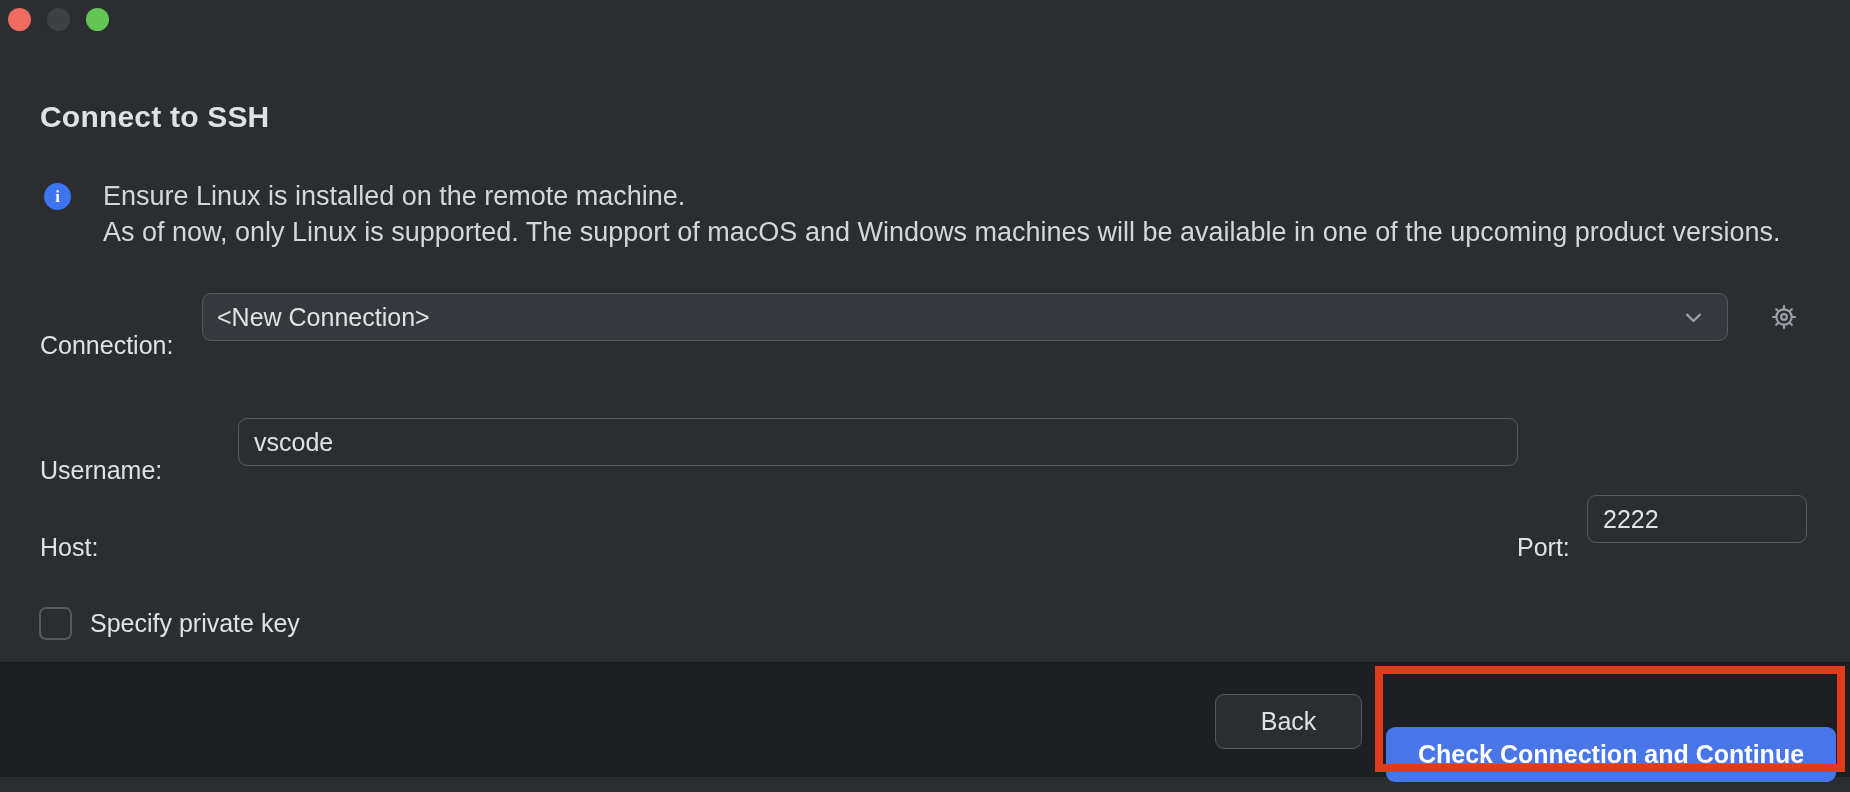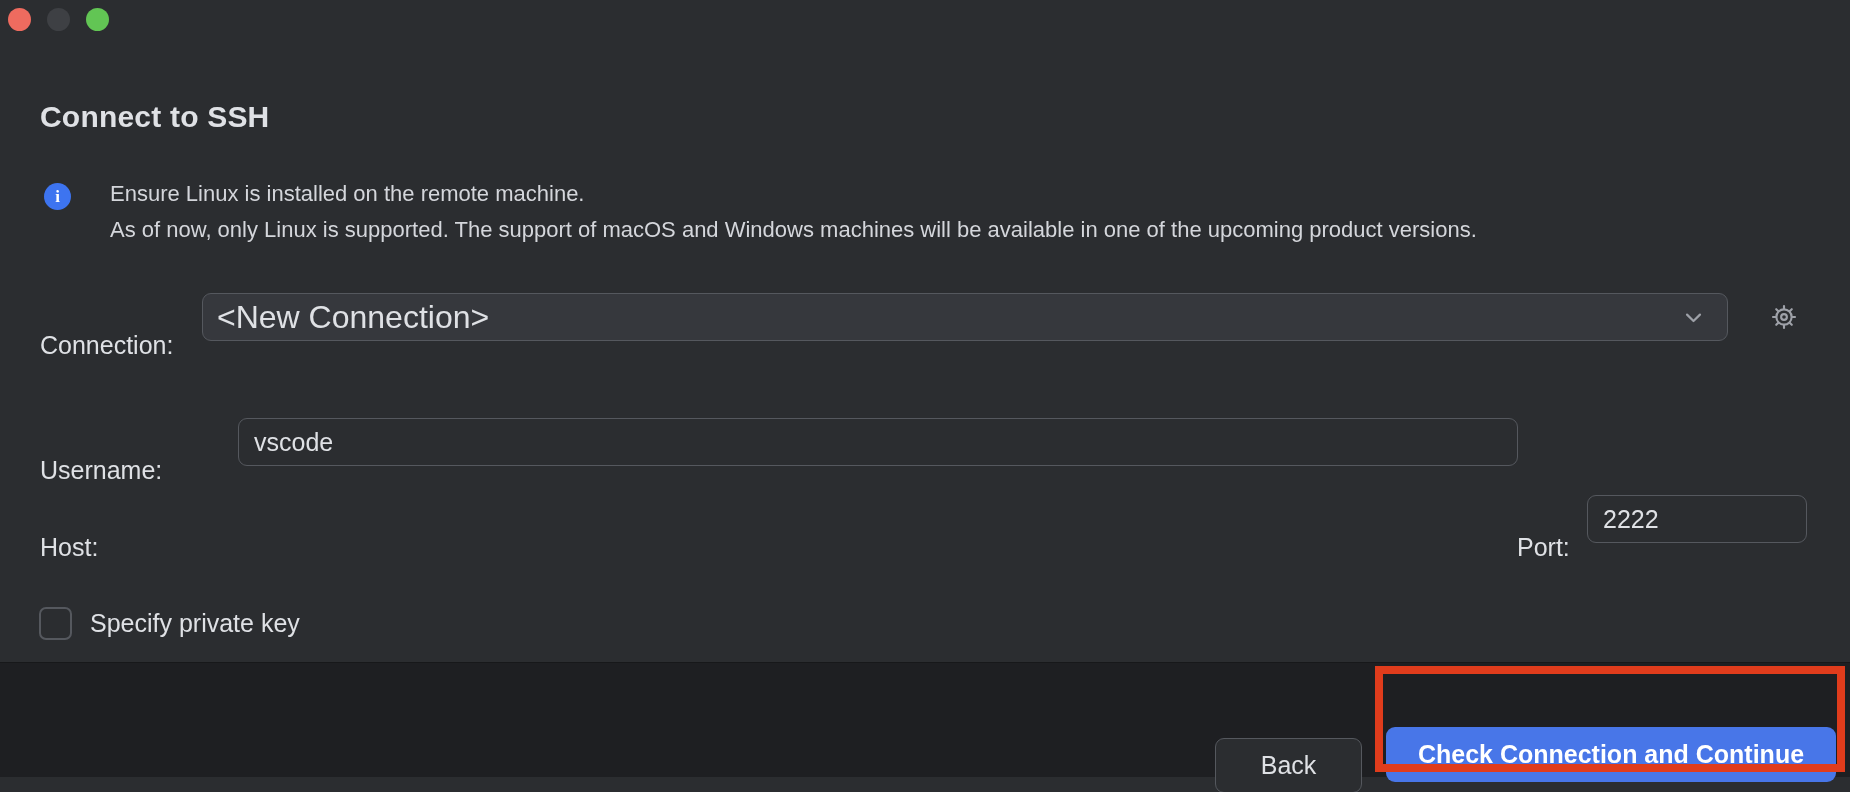--- a/index.html
+++ b/index.html
@@ -20,34 +20,34 @@
 
   .title{left:40px;top:100px;font-size:30px;font-weight:bold;letter-spacing:.2px;text-align:center;}
 
   
   .info-icon{
     left:44px;top:183px;width:27px;height:27px;border-radius:50%;
     background:var(--info-blue,#3d74f0);color:#fff;
     display:flex;align-items:center;justify-content:center;
     font-size:17px;font-weight:bold;font-family:"Liberation Serif","DejaVu Serif",serif;
   }
-  .info-line{left:110px;font-size:22px;color:var(--text-soft,#d4d6db);white-space:nowrap;}
+  .info-line{left:103px;font-size:27px;color:var(--text-soft,#d4d6db);white-space:nowrap;}
   .info-line.l1{top:181px;}
   .info-line.l2{top:217px;}
 
   .row-label{font-size:25px;color:var(--text,#dfe1e5);white-space:nowrap;margin-top:28px;}
 
   
   .combo{
     left:202px;top:293px;width:1526px;height:48px;box-sizing:border-box;
     background:var(--combo-bg,#36383d);
     border:1px solid var(--field-border,#55585e);border-radius:9px;
     display:flex;align-items:center;padding:0 14px;cursor:default;
   }
-  .combo .val{font-size:32px;flex:1;white-space:nowrap;overflow:hidden;}
+  .combo .val{font-size:25px;flex:1;white-space:nowrap;overflow:hidden;}
   .combo .chev{flex:none;margin-right:8px;display:flex;}
 
   .gear-btn{left:1768px;top:301px;width:32px;height:32px;display:flex;align-items:center;justify-content:center;}
 
   
   .tf{
     position:absolute;box-sizing:border-box;height:48px;
     background:transparent;border:1px solid var(--field-border,#55585e);
     border-radius:9px;color:var(--text,#dfe1e5);font-size:25px;
     font-family:"Liberation Sans","DejaVu Sans",sans-serif;
@@ -69,21 +69,20 @@
   .bottom-strip{left:0;top:777px;width:1850px;height:15px;background:var(--bg,#2b2d30);}
   .btn{
     position:absolute;box-sizing:border-box;height:55px;border-radius:9px;
     display:flex;align-items:center;justify-content:center;
     font-size:25px;cursor:default;white-space:nowrap;
   }
   .btn.back{
     left:1215px;top:694px;width:147px;
     background:var(--bg,#2b2d30);border:1px solid var(--field-border,#55585e);
     color:var(--text,#dfe1e5);
-    margin-top:44px;
   }
   .btn.primary{
     left:1386px;top:727px;width:450px;
     background:var(--primary-blue,#4876e8);border:none;color:#ffffff;font-weight:bold;
   }
 
   
   .highlight{
     left:1375px;top:666px;width:470px;height:106px;box-sizing:border-box;
     border:8px solid var(--highlight-red,#e03c1c);

